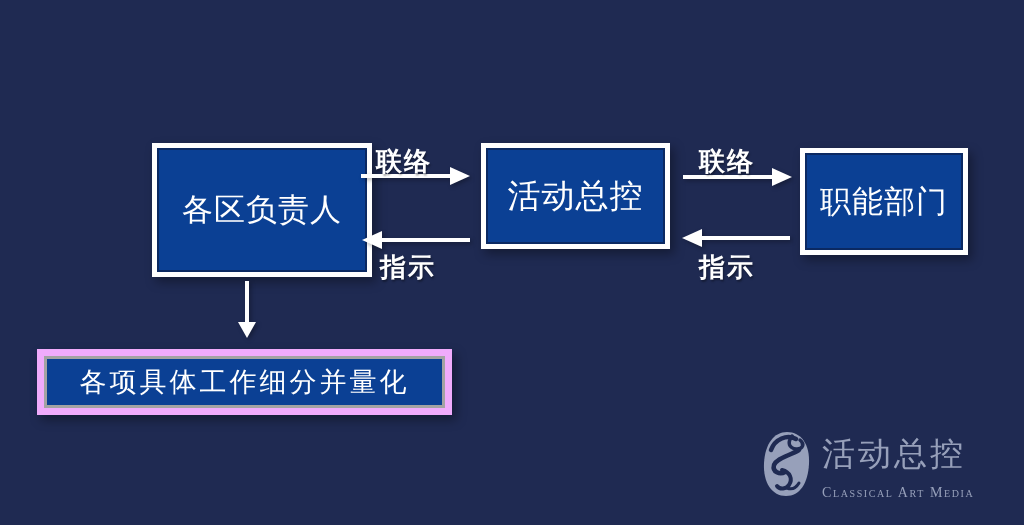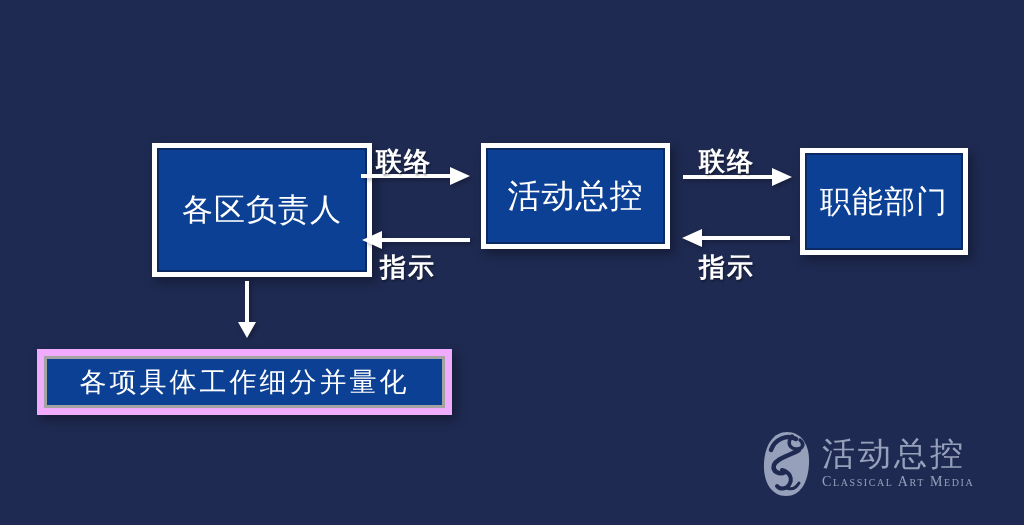--- a/index.html
+++ b/index.html
@@ -97,21 +97,21 @@
     font-size: 33px;
     line-height: 33px;
     letter-spacing: 3px;
     white-space: nowrap;
   }
   .logo-en {
     font-family: "Liberation Serif", serif;
     font-variant: small-caps;
     font-size: 14px;
     letter-spacing: 1.6px;
-    margin-top: 3px;
+    margin-top: 14px;
     white-space: nowrap;
   }
 </style>
 </head>
 <body>
 
 <div class="stage">
 
   <div class="node node-left">
     <span>各区负责人</span>

